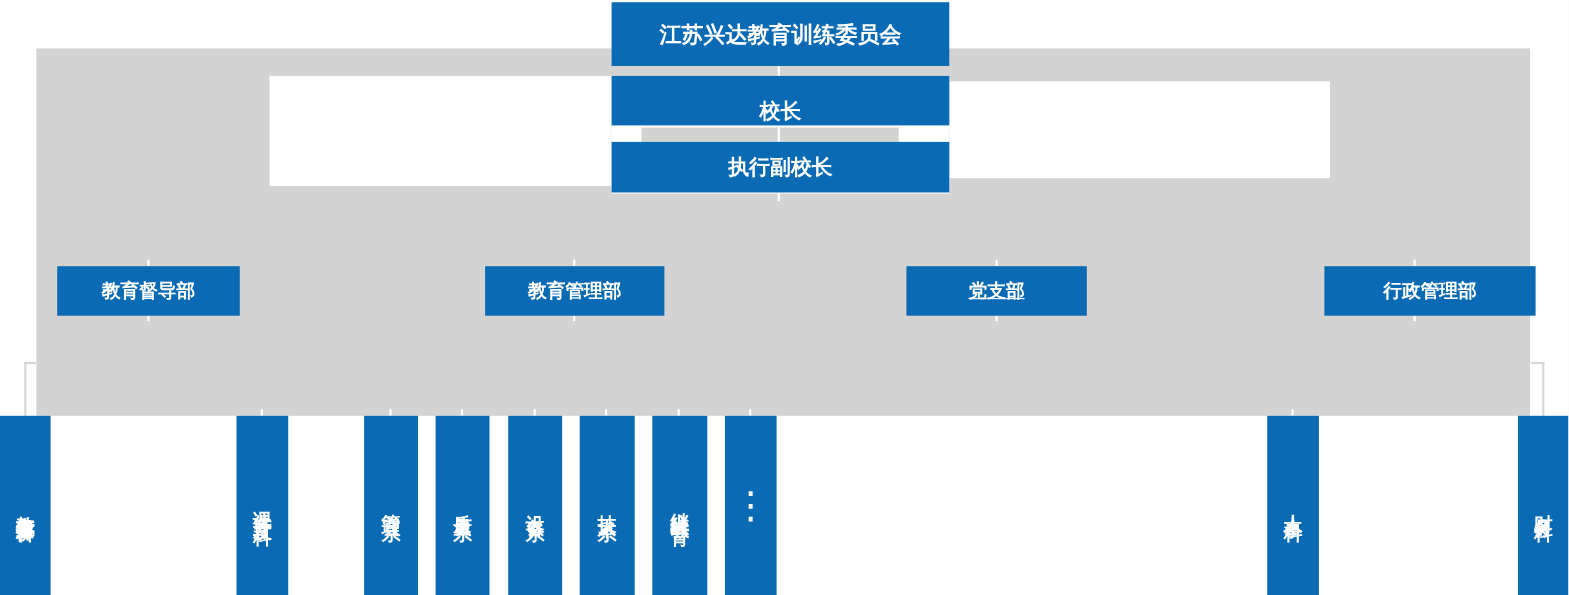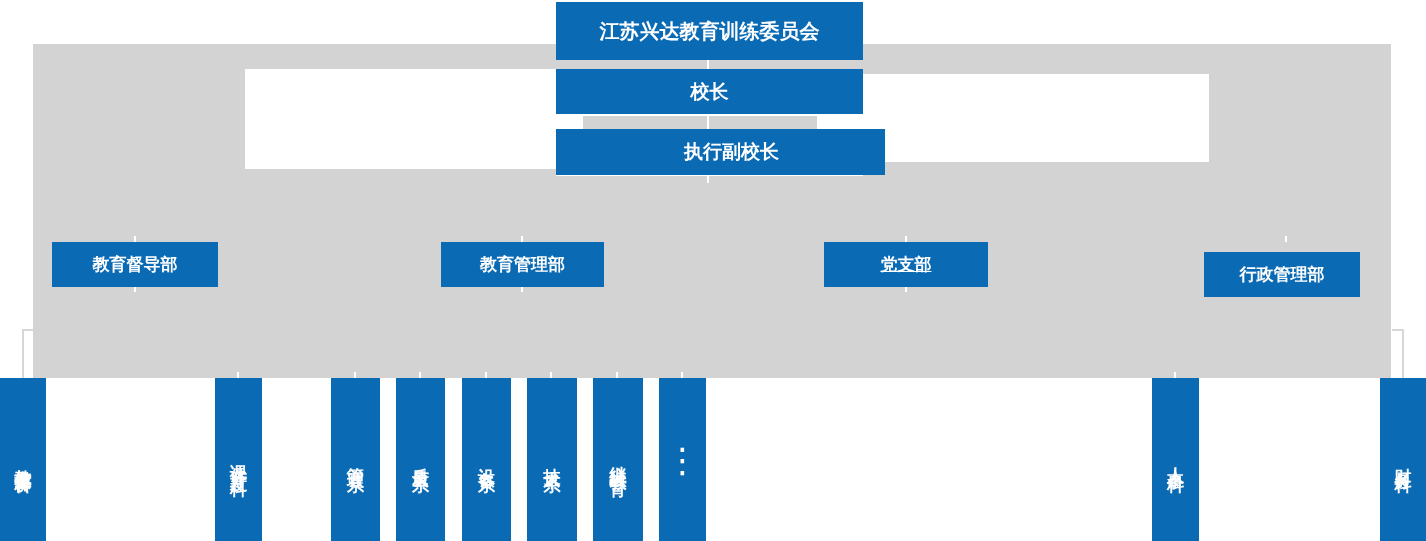--- a/index.html
+++ b/index.html
@@ -17,28 +17,28 @@
   .gray-bg{left:33px;top:44px;width:1358px;height:334px;background:var(--gray);}
   .wp-left{left:245px;top:69px;width:311px;height:100px;background:#fff;}
   .wp-mid{left:556px;top:69px;width:307px;height:107px;background:#fff;}
   .wp-right{left:863px;top:74px;width:346px;height:88px;background:#fff;}
   .gray-band{left:583px;top:116px;width:234px;height:13px;background:var(--gray);}
 
   .node{position:absolute;background:var(--blue);color:var(--node-text);
         display:flex;align-items:center;justify-content:center;
         font-weight:bold;text-align:center;}
   .node-root{left:556px;top:2px;width:307px;height:58px;font-size:20px;}
-  .node-principal{left:556px;top:69px;width:307px;height:45px;font-size:19px;}
-  .node-vice{left:556px;top:129px;width:307px;height:46px;font-size:19px;padding-left:22px;}
+  .node-principal{left:556px;top:69px;width:307px;height:45px;font-size:19px;align-items:flex-end;}
+  .node-vice{left:556px;top:129px;width:307px;height:46px;font-size:19px;}
 
   .node-dept{top:242px;height:45px;font-size:17px;}
   .dept-0{left:52px;width:166px;}
   .dept-1{left:441px;width:163px;}
   .dept-2{left:824px;width:164px;text-decoration:underline;}
-  .dept-3{left:1204px;width:156px;margin-top:10px;}
+  .dept-3{left:1204px;width:192px;}
 
   .vnode{top:378px;height:163px;font-size:17px;}
   .vnode .vtext{writing-mode:vertical-rl;text-orientation:upright;letter-spacing:4px;}
   .sec-0{left:0;width:46px;}   .sec-0 .vtext{letter-spacing:1px;}
   .sec-1{left:215px;width:47px;}
   .sec-2{left:331px;width:49px;}
   .sec-3{left:396px;width:49px;}
   .sec-4{left:462px;width:49px;}
   .sec-5{left:527px;width:50px;}
   .sec-6{left:593px;width:50px;}

